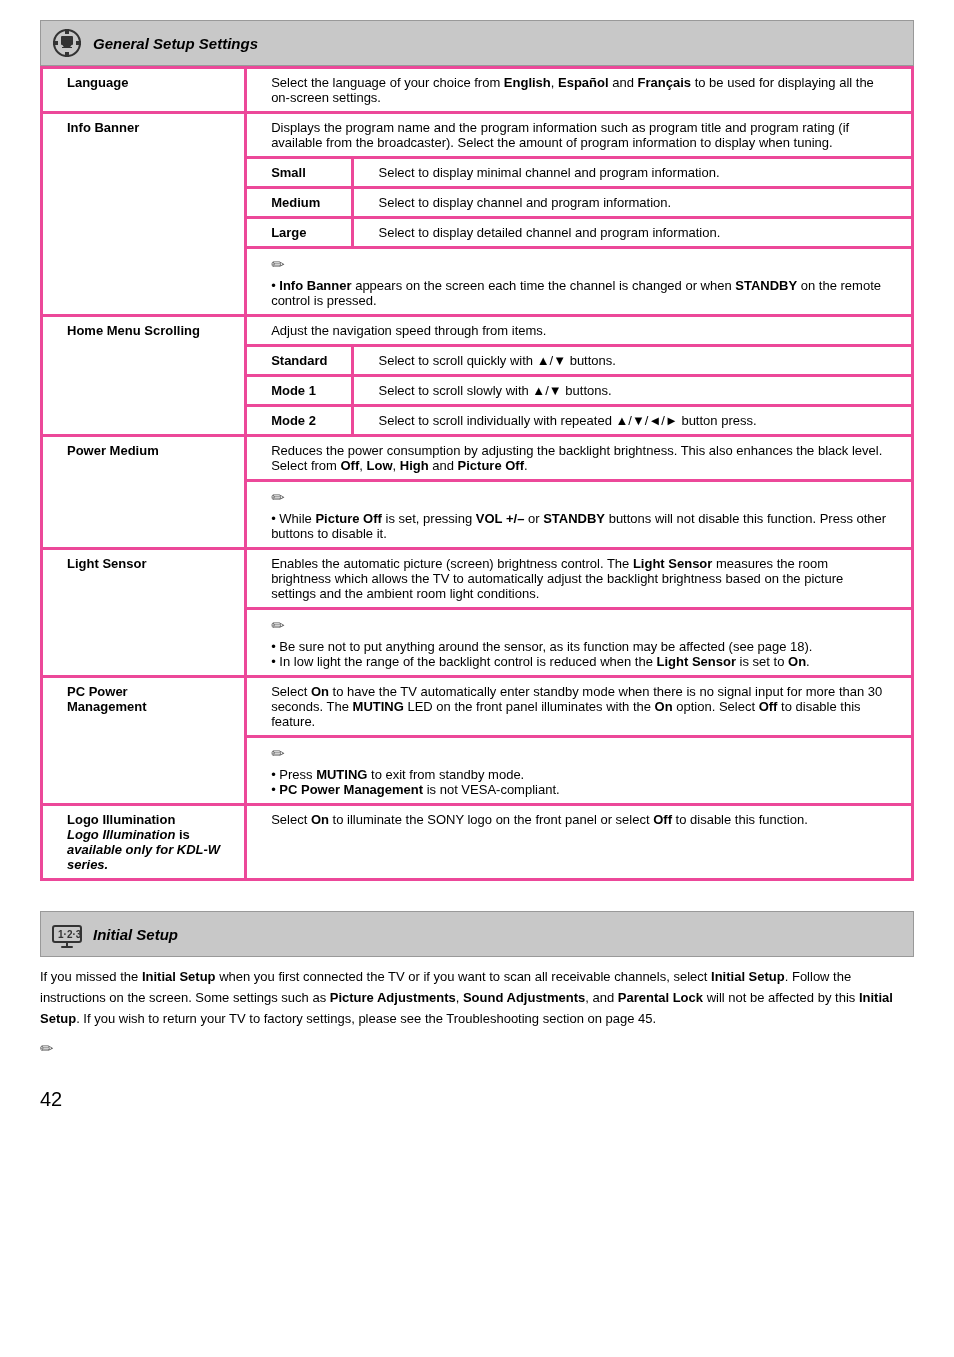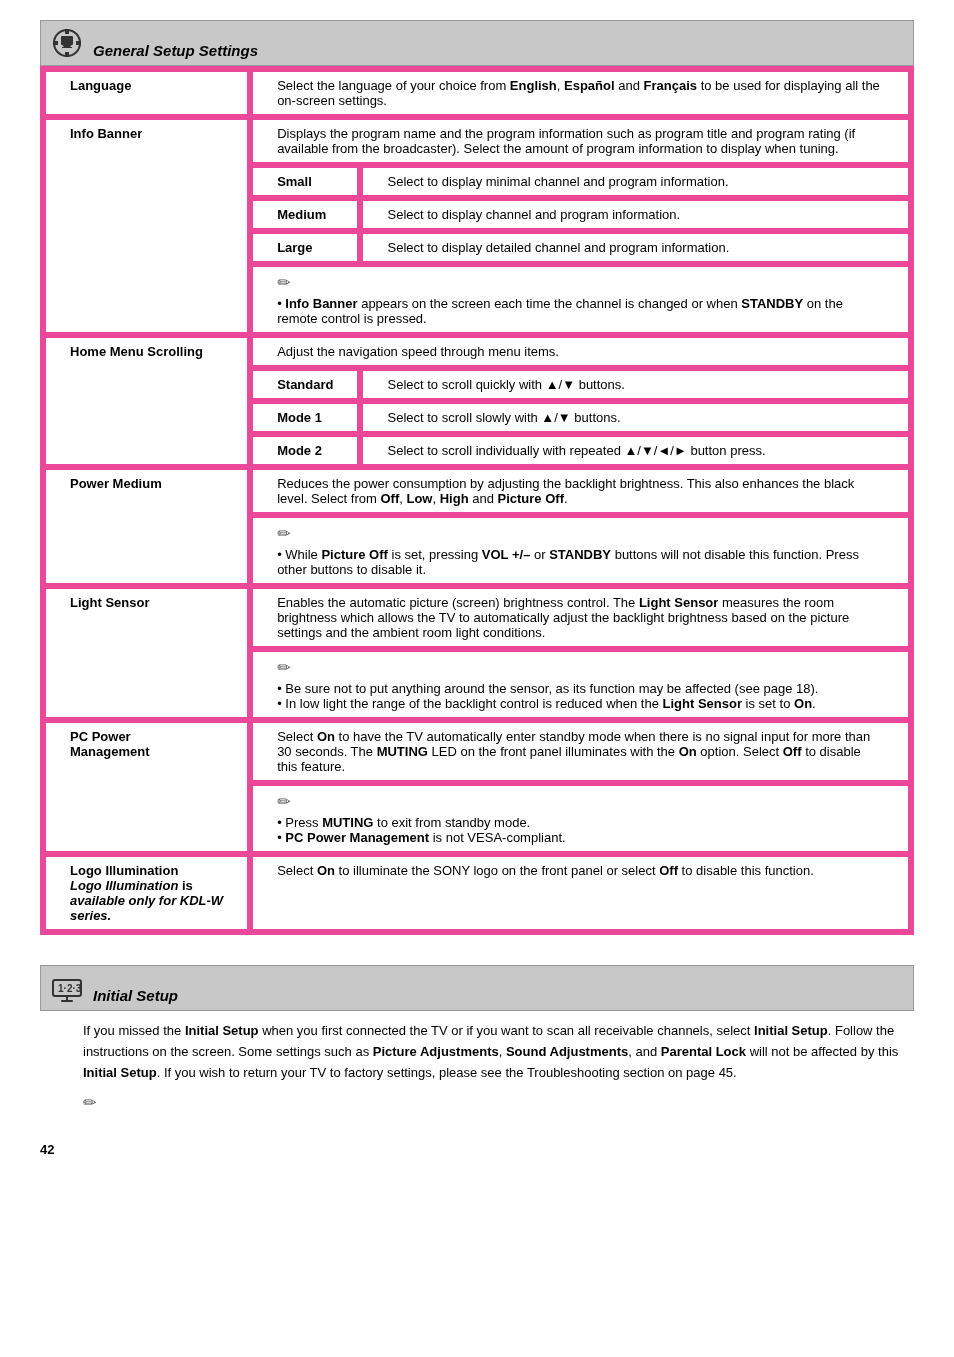--- a/index.html
+++ b/index.html
@@ -8,21 +8,21 @@
       font-family: Arial, Helvetica, sans-serif;
       font-size: 13px;
       color: #000;
       width: 954px;
       min-height: 1357px;
       padding: 20px 40px 40px 40px;
     }
 
     .section-header {
       display: flex;
-      align-items: flex-end;
+      align-items: center;
       background: #c8c8c8;
       padding: 6px 10px;
       margin-bottom: 0;
       border: 1px solid #999;
     }
     .section-header-icon {
       width: 32px;
       height: 32px;
       margin-right: 10px;
       flex-shrink: 0;
@@ -33,52 +33,51 @@
       font-size: 15px;
     }
 
     table {
       width: 100%;
       border-collapse: collapse;
       border: 1px solid #ccc;
       margin-bottom: 30px;
     }
     td {
-      border: 6px solid #ec4899;
+      border: 3px solid #ec4899;
       padding: 6px 24px;
       vertical-align: top;
       font-size: 13px;
     }
     .col-label {
       width: 140px;
       font-weight: bold;
       white-space: nowrap;
     }
     .note-icon {
       font-size: 16px;
       color: #555;
     }
 
     .initial-section {
       margin-top: 10px;
-      margin-left: 43px;
     }
     .initial-section p {
       font-size: 13px;
       line-height: 1.6;
       margin-bottom: 10px;
     }
     .note-area {
       margin: 6px 0;
       font-size: 13px;
     }
 
     .page-number {
-      font-size: 13px;
-      font-weight: bold;
+      font-size: 20px;
+      font-weight: normal;
       margin-top: 20px;
     }
 
     
     .sub-label-col {
       font-weight: bold;
       width: 100px;
     }
   </style>
 </head>
@@ -126,21 +125,21 @@
   </tr>
   <tr>
     <td colspan="2">
       <div style="margin-bottom:4px;"><span class="note-icon">✏</span></div>
       • <b>Info Banner</b> appears on the screen each time the channel is changed or when <b>STANDBY</b> on the remote control is pressed.
     </td>
   </tr>
 
   <tr>
     <td class="col-label" rowspan="4"><b>Home Menu Scrolling</b></td>
-    <td colspan="2">Adjust the navigation speed through menu items.</td>
+    <td colspan="2">Adjust the navigation speed through from items.</td>
   </tr>
   <tr>
     <td class="sub-label-col"><b>Standard</b></td>
     <td>Select to scroll quickly with ▲/▼ buttons.</td>
   </tr>
   <tr>
     <td class="sub-label-col"><b>Mode 1</b></td>
     <td>Select to scroll slowly with ▲/▼ buttons.</td>
   </tr>
   <tr>

